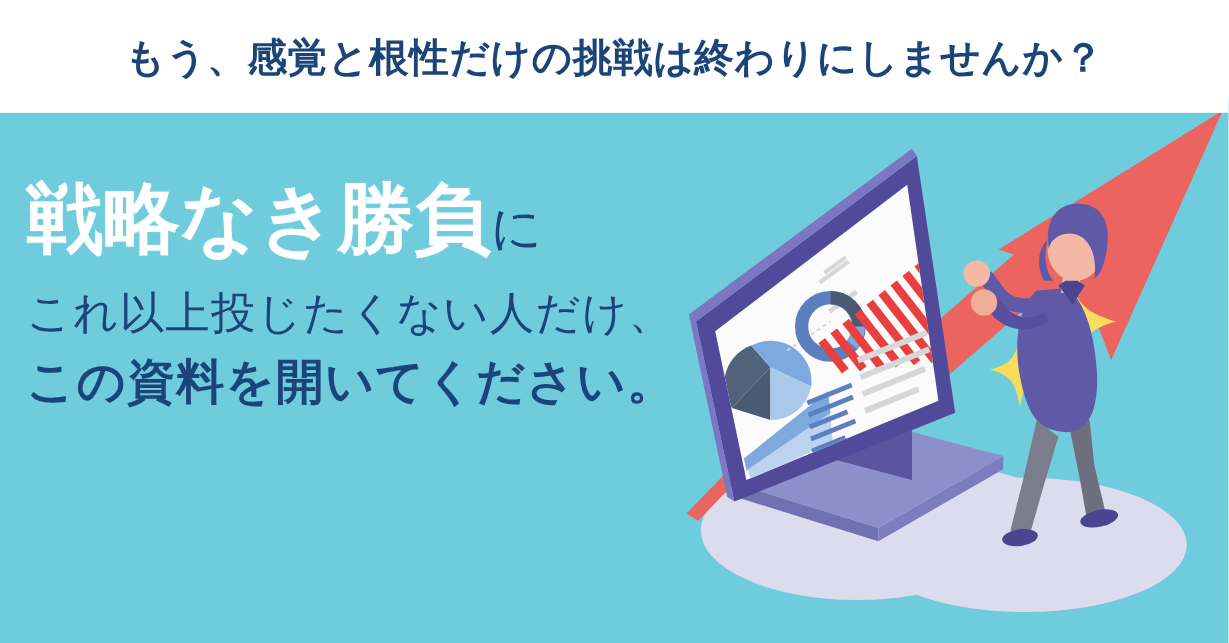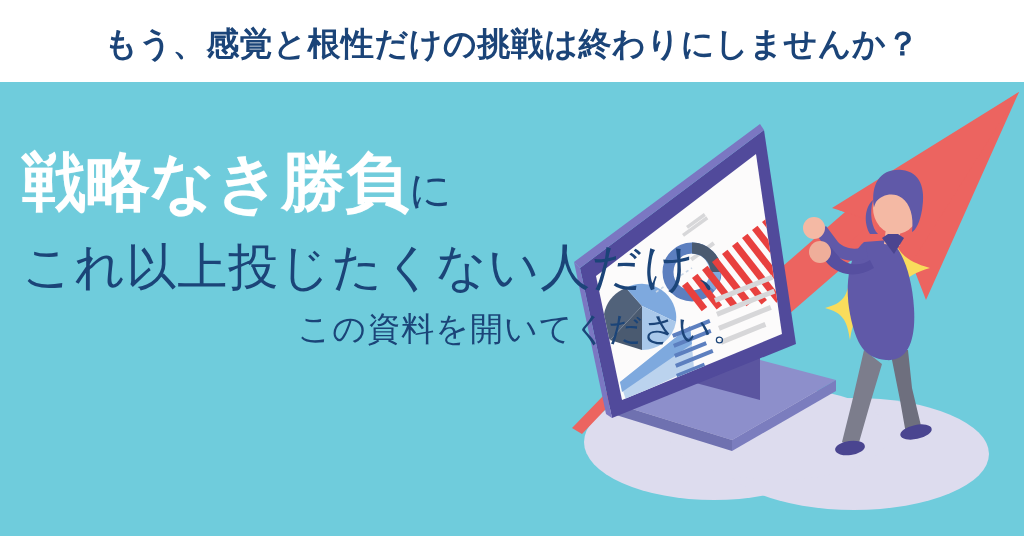--- a/index.html
+++ b/index.html
@@ -15,26 +15,27 @@
     overflow: hidden;
     font-family: "Liberation Sans", "DejaVu Sans", sans-serif;
     background: #ffffff;
   }
 
   
   #top-banner {
     position: absolute;
     left: 0; top: 0;
     width: 1024px;
-    height: 82px;
+    height: 94px;
     background: #ffffff;
     display: flex;
     align-items: center;
     justify-content: center;
     z-index: 40;
+    font-family: Liberation Serif, serif;
   }
   #top-banner-text {
     color: #1B4478;
     font-size: 33px;
     font-weight: 700;
     letter-spacing: 0.5px;
     white-space: nowrap;
     line-height: 1;
     transform: translateY(2px);
   }
@@ -87,28 +88,28 @@
     letter-spacing: 0px;
     text-shadow: 0 0 1px rgba(255,255,255,0.55);
   }
   #copy-emph-suffix {
     color: #1B4478;
     font-size: 42px;
     font-weight: 500;
     letter-spacing: 1px;
   }
   #copy-line-3 {
-    font-size: 50px;
+    font-size: 37px;
     font-weight: 500;
     letter-spacing: 1px;
     margin-bottom: 20px;
   }
   #copy-line-4 {
-    font-size: 33px;
-    font-weight: 400;
+    font-size: 40px;
+    font-weight: 700;
     letter-spacing: 1px;
     text-align: right;
   }
 </style>
 </head>
 <body>
 
 <div id="stage">
 
   <div id="top-banner">

